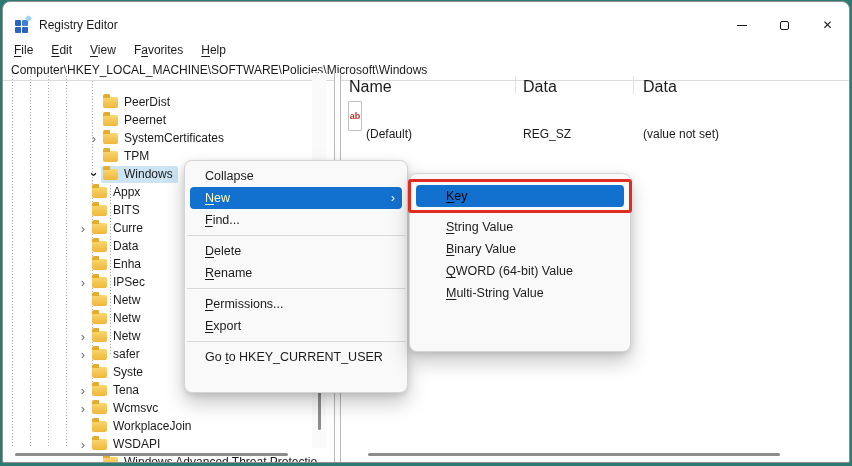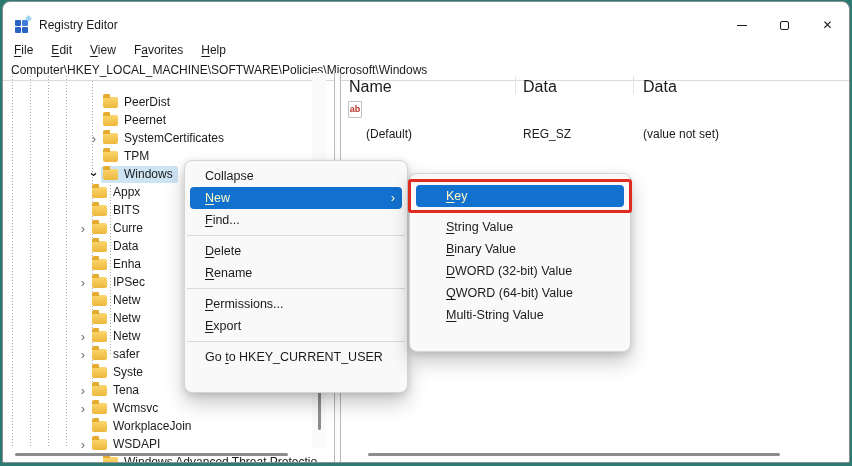--- a/index.html
+++ b/index.html
@@ -64,21 +64,21 @@
   .hthumb.right { left:27px; width:412px; }
   
   .cols { position:relative; height:24px; font-size:16px; }
   .col-h { position:absolute; top:5px; }
   .col-name { left:8px; } .col-type { left:182px; } .col-data { left:302px; }
   .col-sep { position:absolute; top:3px; height:18px; width:1px; background:#e3e3e3; }
   .col-sep.s1 { left:174px; } .col-sep.s2 { left:292px; }
   .vrow { position:absolute; top:27px; left:0; right:0; height:18px; font-size:12px; }
   .vrow .cell { position:absolute; top:2px;margin-top:25px; }
   .c-name { left:25px; } .c-type { left:182px; } .c-data { left:302px; }
-  .ab-icon { position:absolute; left:7px; top:1px; width:14px; height:17px; background:#fff;
+  .ab-icon { position:absolute; left:7px; top:1px; width:14px; height:30px; background:#fff;
     border:1px solid #c2c2c2; border-radius:1px; font-size:9px; font-weight:bold; color:#b9362a;
     display:flex; align-items:center; justify-content:center; line-height:1; }
   
   .ctx {
     position:absolute; left:181px; top:158px; width:224px; height:233px;
     background:#f9f9f9; border:1px solid #d4d4d4; border-radius:8px;
     box-shadow:0 10px 20px rgba(0,0,0,.22), 0 2px 6px rgba(0,0,0,.12);
     padding:4px 0; z-index:5; font-size:12.5px;
   }
   .mi { height:22px; display:flex; align-items:center; margin:0 5px; padding:0 8px 0 15px; border-radius:4px; position:relative; }
@@ -86,21 +86,21 @@
   .mi-arrow { position:absolute; right:7px; top:3px; font-size:13px; }
   .menu-sep { height:1px; border-top:1px solid #d9d9d9; margin:4px 2px; }
   
   .submenu {
     position:absolute; left:406px; top:171px; width:222px; height:179px;
     background:#f9f9f9; border:1px solid #d4d4d4; border-radius:8px;
     box-shadow:0 10px 20px rgba(0,0,0,.22), 0 2px 6px rgba(0,0,0,.12);
     padding:11px 0 5px 0; z-index:5; font-size:12.5px;
   }
   .smi { height:22px; display:flex; align-items:center; margin:0 6px; padding:0 8px 0 30px; border-radius:4px; }
-  .smi.highlighted { background:#1271ce; color:#fef9c3; }
+  .smi.highlighted { background:#1271ce; color:#000000; }
   .red-box { position:absolute; left:-2px; right:-2px; top:5px; height:34px;
     border:3px solid #e02b20; border-radius:3px; pointer-events:none; z-index:7; }
 </style>
 </head>
 <body>
 
 <div class="window">
 
   <div class="titlebar">
     <span class="reg-icon">
@@ -412,23 +412,20 @@
       <div class="menu-sep"></div>
 
       <div class="smi">
         <span><u>S</u>tring Value</span>
       </div>
 
       <div class="smi">
         <span><u>B</u>inary Value</span>
       </div>
 
-      <div class="smi">
-        <span><u>D</u>WORD (32-bit) Value</span>
-      </div>
 
       <div class="smi">
         <span><u>Q</u>WORD (64-bit) Value</span>
       </div>
 
       <div class="smi">
         <span><u>M</u>ulti-String Value</span>
       </div>
 
 

